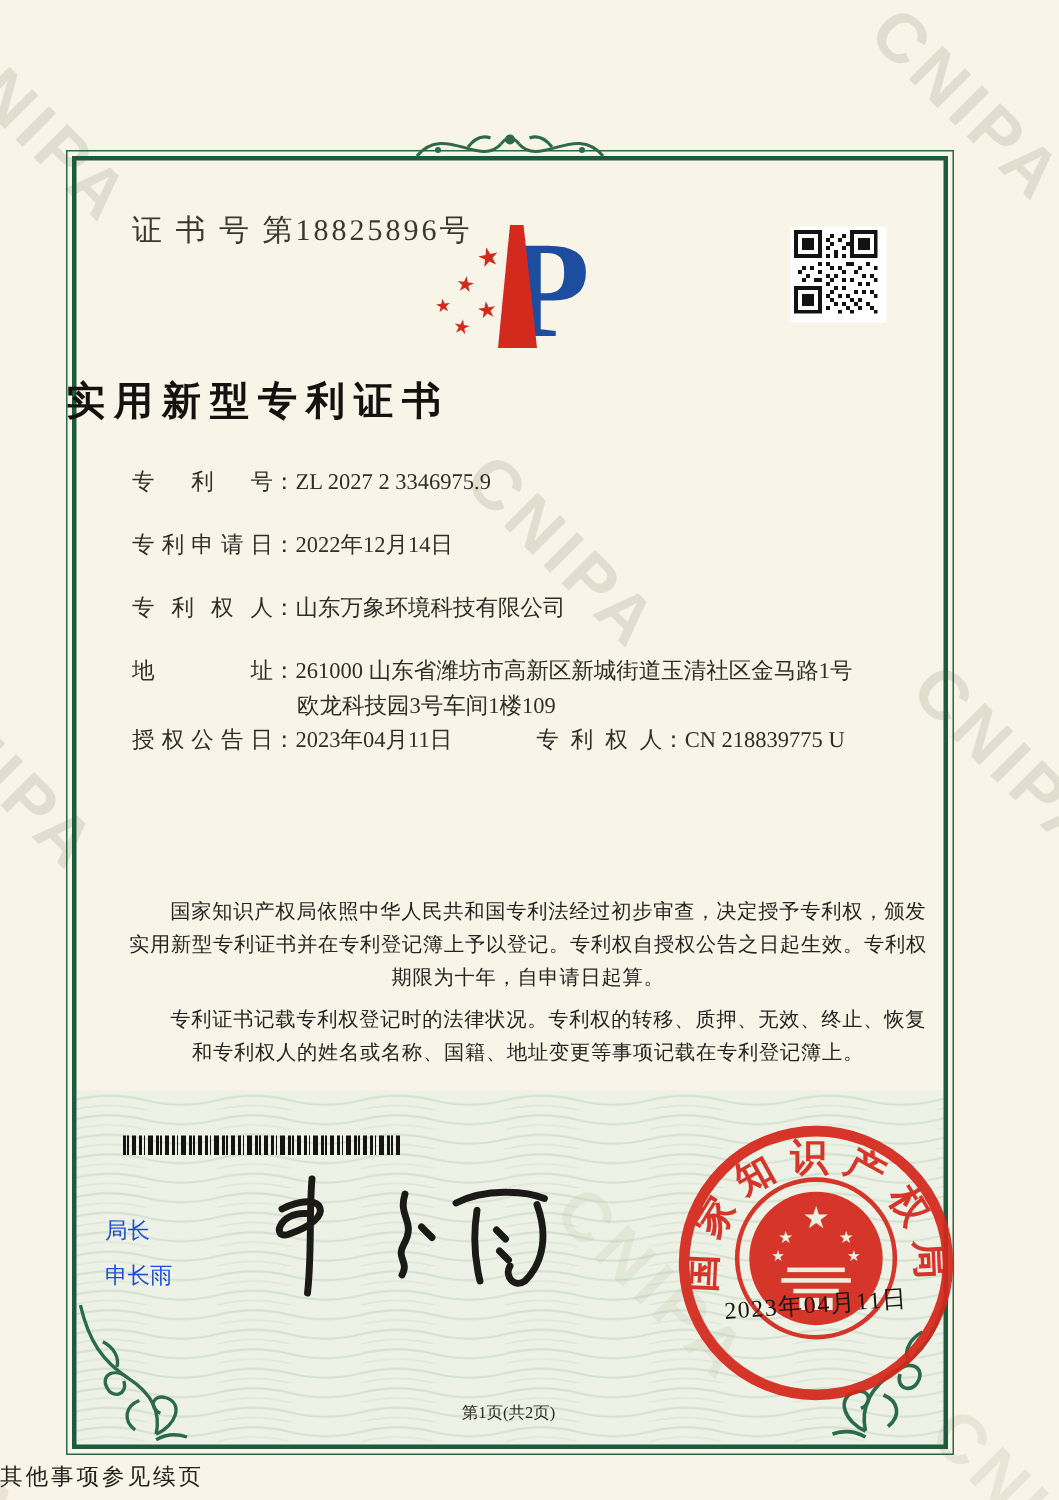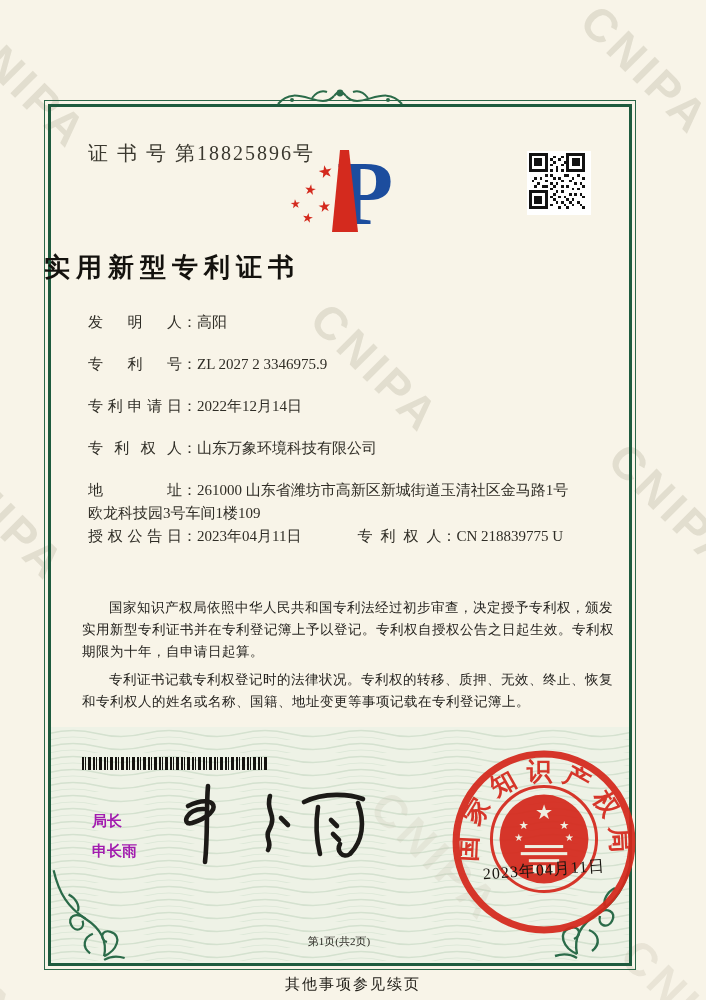--- a/index.html
+++ b/index.html
@@ -44,41 +44,41 @@
   .title{
     position:absolute;left:44px;top:250px;width:590px;z-index:5;
     text-align:left;font-size:26px;font-weight:bold;letter-spacing:6px;color:#14120e;
   }
   .fields{position:absolute;left:88px;top:311px;width:530px;z-index:5;font-size:15px;color:#2f2d26;}
   .frow{margin-bottom:19px;line-height:23px;}
   .frow .lab{display:inline-block;width:94px;text-align:justify;text-align-last:justify;vertical-align:top;}
   .frow .col{display:inline-block;vertical-align:top;}
   .frow .val{display:inline-block;vertical-align:top;max-width:420px;}
   .frow.addr{margin-bottom:0;}
-  .frow .val2{display:block;line-height:23px;}
+  .frow .val2{display:block;margin-left:110px;line-height:23px;}
   .frow .pair2{margin-left:56px;}
   .paras{
     position:absolute;left:82px;top:597px;width:540px;z-index:5;
     font-size:13.5px;line-height:22px;color:#262420;letter-spacing:.5px;
   }
-  .paras p{margin:0 0 6px 0;text-indent:2em;}
+  .paras p{margin:0 0 6px 0;text-indent:2em;text-align:center;}
   .barcode{
     position:absolute;left:82px;top:757px;width:186px;height:13px;z-index:5;
     background:repeating-linear-gradient(90deg,#15130f 0 2px,rgba(0,0,0,0) 2px 3px,#15130f 3px 4px,rgba(0,0,0,0) 4px 6px,#15130f 6px 9px,rgba(0,0,0,0) 9px 11px);
   }
-  .sig-block{position:absolute;left:92px;top:806px;z-index:5;font-size:15px;line-height:30px;color:#a21caf;font-weight:bold;}
+  .sig-block{position:absolute;left:70px;top:806px;z-index:5;font-size:15px;line-height:30px;color:#1d4ed8;}
   .sig-svg{position:absolute;left:168px;top:778px;z-index:5;}
   .seal{position:absolute;left:448px;top:746px;z-index:6;opacity:.93;}
   .seal-date{
     position:absolute;left:458px;top:860px;width:172px;z-index:7;
     text-align:center;font-size:16px;color:#17150f;letter-spacing:1px;
     transform:rotate(-4deg);
   }
   .page-no{position:absolute;left:44px;top:934px;width:590px;text-align:center;z-index:5;font-size:11px;color:#2c2a24;}
-  .cont-note{position:absolute;left:0;top:975px;width:706px;text-align:center;z-index:5;font-size:15px;letter-spacing:2px;color:#24221c;}
+  .cont-note{position:absolute;left:0;top:975px;width:706px;z-index:5;font-size:15px;letter-spacing:2px;color:#24221c;}
 </style>
 </head>
 <body>
 
 <div class="page">
 
   <div class="wm" style="left:-14px;top:8px;">CNIPA</div>
   <div class="wm" style="left:608px;top:-6px;">CNIPA</div>
   <div class="wm" style="left:338px;top:292px;">CNIPA</div>
   <div class="wm" style="left:-36px;top:440px;">CNIPA</div>
@@ -175,23 +175,20 @@
                  M8 13h1v1H8z M10 14h1v1h-1z M12 14h1v1h-1z M9 15h1v1H9z M11 16h1v1h-1z M13 16h1v1h-1z M15 15h1v1h-1z M17 15h1v1h-1z M19 15h1v1h-1z
                  M14 17h1v1h-1z M16 17h1v1h-1z M18 18h1v1h-1z M15 18h1v1h-1z M9 17h1v1H9z M10 18h1v1h-1z M12 18h1v1h-1z M13 19h1v1h-1z M16 19h1v1h-1z
                  M19 19h1v1h-1z M11 20h1v1h-1z M14 20h1v1h-1z M20 16h1v1h-1z M20 12h1v1h-1z M8 16h1v1H8z M8 19h1v1H8z M20 20h1v1h-1z"></path>
       </g>
     </svg>
   </div>
 
   <div class="title">实用新型专利证书</div>
 
   <div class="fields">
-    <div class="frow">
-      <span class="lab">发明人</span><span class="col">：</span><span class="val">高阳</span>
-    </div>
     <div class="frow">
       <span class="lab">专利号</span><span class="col">：</span><span class="val">ZL 2027 2 3346975.9</span>
     </div>
     <div class="frow">
       <span class="lab">专利申请日</span><span class="col">：</span><span class="val">2022年12月14日</span>
     </div>
     <div class="frow">
       <span class="lab">专利权人</span><span class="col">：</span><span class="val">山东万象环境科技有限公司</span>
     </div>
     <div class="frow addr">

